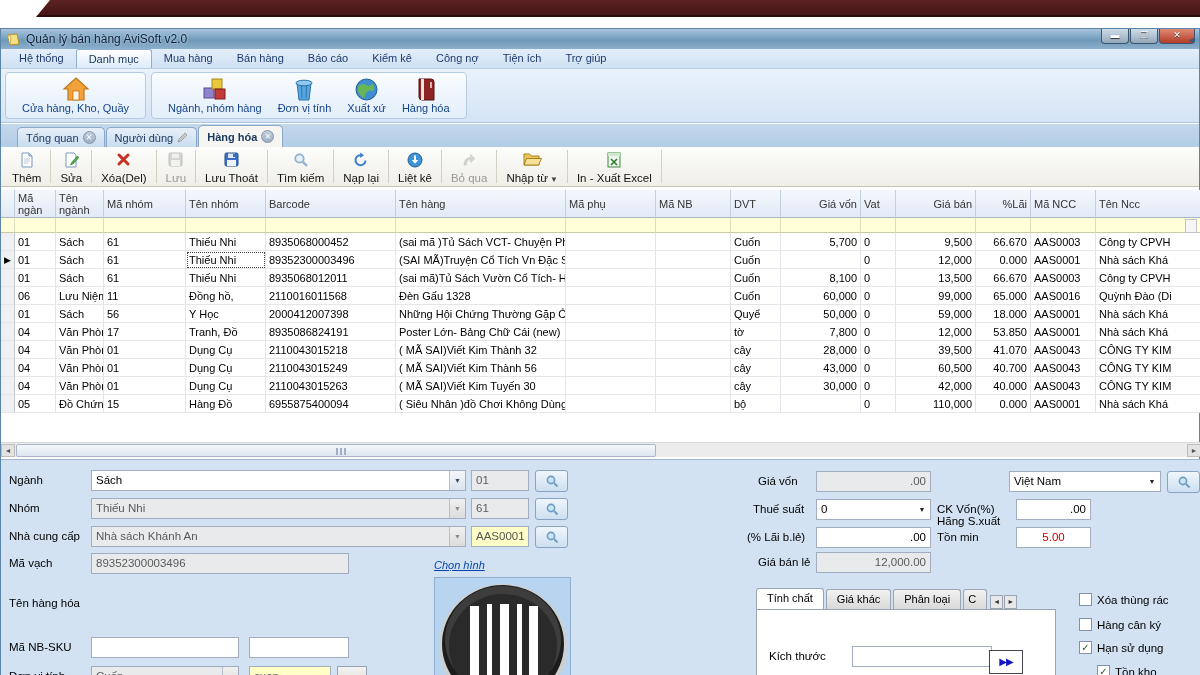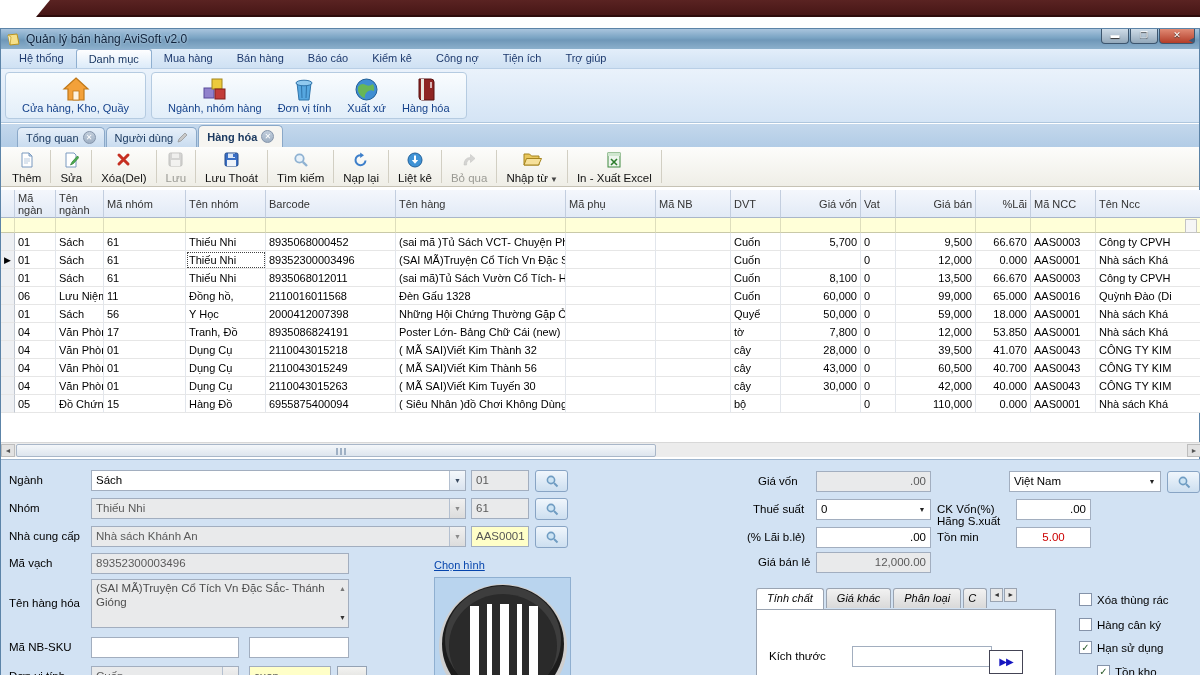--- a/index.html
+++ b/index.html
@@ -121,21 +121,21 @@
     padding:1px 16px 1px 4px; font-size:11.5px; line-height:14px; }
   .mltext .sarr { position:absolute; right:2px; font-size:7px; color:#777; }
   .link { position:absolute; color:#0645ad; text-decoration:underline; font-size:11px; }
   #imgbox { position:absolute; left:433px; top:117px; width:137px; height:118px;
     background:#b9d4ee; border:1px solid #8fafd0; display:flex; justify-content:center; }
   .dots-btn { position:absolute; width:30px; height:21px; border:1px solid #94a2b4;
     background:linear-gradient(180deg,#f4f4f2,#d8d8d4); text-align:center; line-height:18px; color:#333; }
 
   
   #btabs { position:absolute; left:755px; top:128px; width:318px; height:104px; }
-  #btab-row { display:flex; height:21px;font-style:italic; }
+  #btab-row { display:flex; align-items:flex-end; height:21px; }
   .btab { height:20px; padding:0 10px; border:1px solid #9aa4b2; border-bottom:none;
     border-radius:3px 3px 0 0; background:linear-gradient(180deg,#f2f2f2,#d9d9d9);
     line-height:19px; margin-right:2px; white-space:nowrap; overflow:hidden; }
   .btab.active { background:#fff; height:21px; font-weight:normal; }
   .btab.partial { width:24px; padding:0 4px; }
   .btab-scroll { width:13px; height:14px; border:1px solid #9aa4b2; background:#e8e8e8;
     font-size:7px; color:#333; text-align:center; line-height:12px; margin-left:1px; }
   #btab-body { position:absolute; left:0; top:21px; width:300px; height:83px; background:#fff;
     border:1px solid #9aa4b2; overflow:hidden; }
   #btn-more { position:absolute; left:233px; top:62px; width:34px; height:24px; background:#fff;
@@ -655,38 +655,33 @@
               <circle cx="6" cy="6" r="3.6" fill="#cde4f4" stroke="#6f9cc2" stroke-width="1.6"></circle>
               <line x1="9" y1="9" x2="12.5" y2="12.5" stroke="#6f9cc2" stroke-width="2"></line>
             </svg>
           </span>
       </div>
 
       <span class="flabel" style="left:8px; top:97px;">Mã vạch</span>
       <div class="inp gray" style="left:90px; top:93px; width:258px;">89352300003496</div>
 
       <span class="flabel" style="left:8px; top:137px;">Tên hàng hóa</span>
-      <div class="mltext" style="left:90px; top:119px; width:258px; height:49px;">
-        <span>(SAI MÃ)Truyện Cổ Tích Vn Đặc Sắc- Thánh Gióng</span>
-        <span class="sarr" style="top:2px;">▲</span>
-        <span class="sarr" style="bottom:2px; color:#333;">▼</span>
-      </div>
 
       <span class="flabel" style="left:8px; top:181px;">Mã NB-SKU</span>
       <div class="inp" style="left:90px; top:177px; width:148px;"></div>
       <div class="inp" style="left:248px; top:177px; width:100px;"></div>
 
       <span class="flabel" style="left:8px; top:210px;">Đơn vị tính</span>
       <div class="combo gray" style="left:90px; top:206px; width:148px;">
         <span>Cuốn</span><span class="arrow">▼</span>
       </div>
       <div class="inp yellow" style="left:248px; top:206px; width:82px; color:#555;">cuon</div>
       <div class="dots-btn" style="left:336px; top:206px;">...</div>
 
-      <a class="link" style="left:433px; top:99px;">Chọn hình</a>
+      <a class="link" style="left:433px; top:99px;font-style:italic;">Chọn hình</a>
       <div id="imgbox">
         <span class="ic">
           <svg width="134" height="130" viewBox="0 0 134 130">
             <ellipse cx="67" cy="68" rx="64" ry="62" fill="#cfcfcf"></ellipse>
             <ellipse cx="67" cy="66" rx="61" ry="59" fill="#1c1c1c"></ellipse>
             <ellipse cx="67" cy="62" rx="58" ry="54" fill="#3d3d3d"></ellipse>
             <ellipse cx="67" cy="68" rx="54" ry="52" fill="#2a2a2a"></ellipse>
             <rect x="34" y="28" width="9" height="80" fill="#fff"></rect>
             <rect x="51" y="26" width="5" height="84" fill="#fff"></rect>
             <rect x="64" y="26" width="9" height="84" fill="#fff"></rect>

